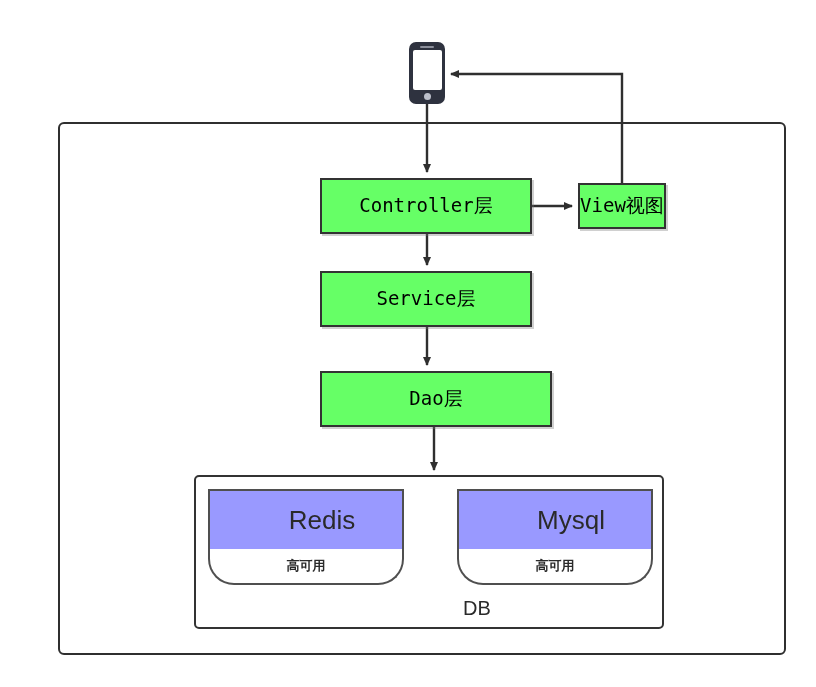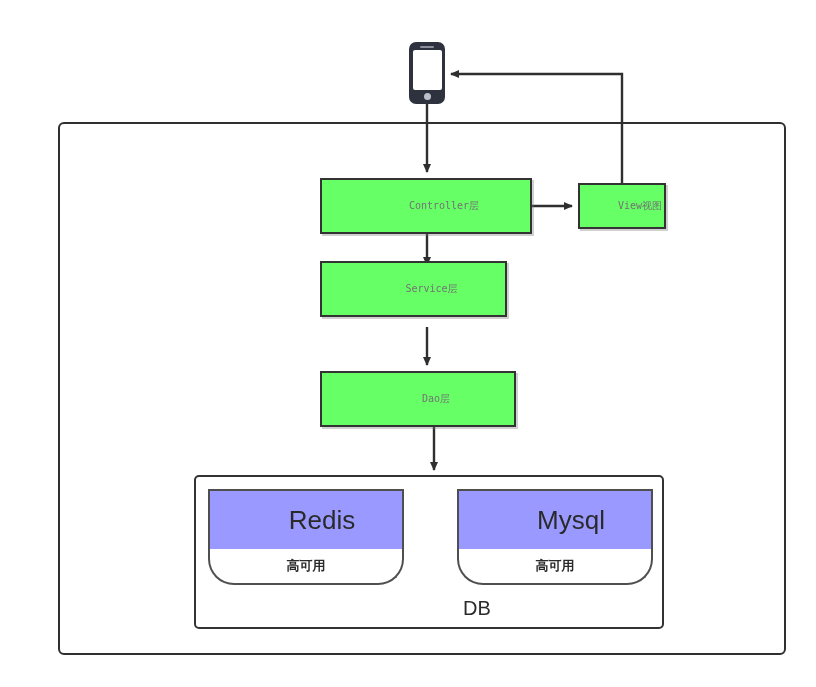--- a/index.html
+++ b/index.html
@@ -82,31 +82,30 @@
     white-space: nowrap;
   }
 
   
   .layer-box {
     position: absolute;
     background: #66ff66;
     border: 2px solid #333333;
     box-sizing: border-box;
     font-family: "DejaVu Sans Mono", "Liberation Mono", monospace;
-    font-size: 10px;
-    color: #737373;
+    font-size: 19px;
+    color: #000000;
     display: flex;
     align-items: center;
     justify-content: center;
     box-shadow: 2px 2px 0 rgba(120,120,120,0.35);
-    padding-left: 36px;
   }
   .box-controller { left: 320px; top: 178px; width: 212px; height: 56px; }
-  .box-service    { left: 320px; top: 261px; width: 187px; height: 56px; }
-  .box-dao        { left: 320px; top: 371px; width: 196px; height: 56px; }
+  .box-service    { left: 320px; top: 271px; width: 212px; height: 56px; }
+  .box-dao        { left: 320px; top: 371px; width: 232px; height: 56px; }
   .box-view       { left: 578px; top: 183px; width: 88px;  height: 46px; }
 
   
   .db-box {
     position: absolute;
     left: 194px;
     top: 475px;
     width: 470px;
     height: 154px;
     border: 2px solid #333333;

